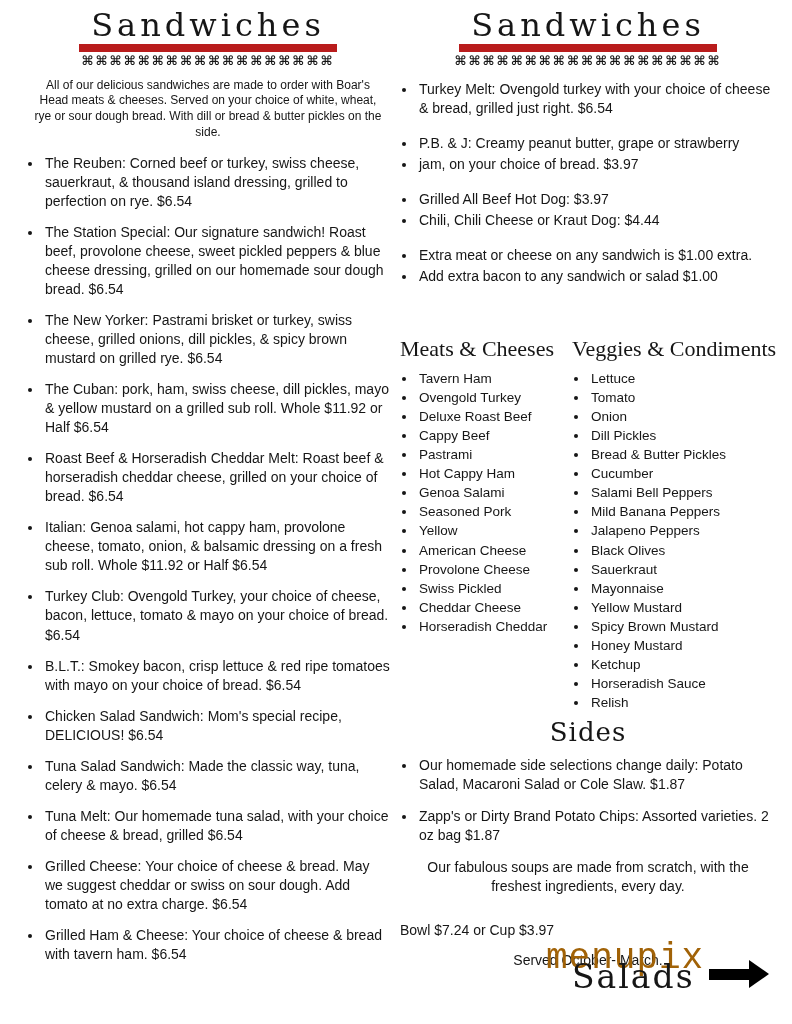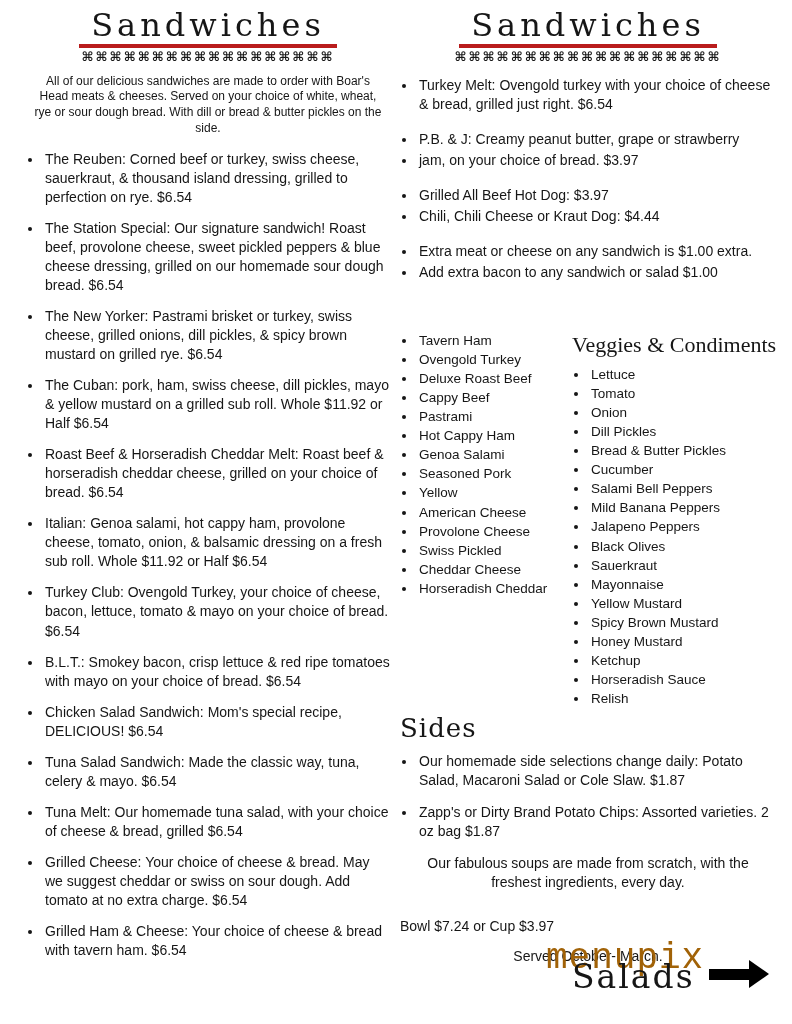--- a/index.html
+++ b/index.html
@@ -4,41 +4,41 @@
 <style>
   html,body{margin:0;padding:0;background:#ffffff;}
   .page{position:relative;width:792px;height:1024px;background:#ffffff;color:#161616;
         font-family:"Liberation Sans",sans-serif;overflow:hidden;}
   .col{position:absolute;top:8px;}
   .col-left{left:26px;width:364px;}
   .col-right{left:400px;width:376px;}
 
   .menu-header{text-align:center;}
   .menu-title{display:inline-block;font-family:"DejaVu Serif",serif;font-size:32px;
-              letter-spacing:4px;border-bottom:4px solid #b91c1c;padding:0 12px 1px;line-height:1.08;}
+              letter-spacing:4px;border-bottom:8px solid #b91c1c;padding:0 12px 1px;line-height:1.08;}
   .ornament{font-family:"DejaVu Sans",sans-serif;font-size:13px;font-weight:bold;
             letter-spacing:2px;margin-top:1px;white-space:nowrap;overflow:hidden;}
 
   .intro{font-size:12px;line-height:1.32;text-align:center;margin:10px 6px 13px;}
 
   ul{margin:0;padding-left:17px;list-style:disc outside;}
   ul li{font-size:14px;line-height:1.36;padding-left:2px;}
   .sandwich-list li{margin-bottom:12px;}
 
   .top-groups{margin-top:12px;}
   .group{margin-bottom:16px;}
   .group li{margin-bottom:2px;}
 
   .subcols{display:flex;margin-top:50px;}
   .subcol-meats{width:172px;}
   .subcol-veggies{width:204px;}
   .subhead{font-family:"Liberation Serif",serif;font-size:22px;margin-bottom:8px;white-space:nowrap;}
   .subcol ul li{font-size:13.5px;line-height:1.34;margin-bottom:1px;}
 
-  .sides-title{font-family:"DejaVu Serif",serif;font-size:26px;text-align:left;margin-top:4px;margin-bottom:9px;letter-spacing:1px;}
+  .sides-title{font-family:"DejaVu Serif",serif;font-size:26px;text-align:center;margin-top:4px;margin-bottom:9px;letter-spacing:1px;}
   .sides-list li{margin-bottom:13px;}
 
   .soup-title{font-family:"DejaVu Serif",serif;font-size:28px;text-align:center;margin-top:12px;margin-bottom:11px;letter-spacing:1px;}
   .soup-desc{font-size:14px;line-height:1.35;text-align:center;margin:0 2px;}
   .soup-price{font-size:14px;margin-top:26px;}
   .soup-season{font-size:14px;text-align:center;margin-top:3px;}
 
   .watermark{position:absolute;left:546px;top:938px;font-size:36px;color:#a16207;letter-spacing:1px;
              font-family:Liberation Mono, monospace;}
   .salads{position:absolute;left:572px;top:960px;display:flex;align-items:flex-start;gap:14px;}
@@ -94,20 +94,21 @@
         <li>Chili, Chili Cheese or Kraut Dog: $4.44</li>
       </ul>
       <ul class="group">
         <li>Extra meat or cheese on any sandwich is $1.00 extra.</li>
         <li>Add extra bacon to any sandwich or salad $1.00</li>
       </ul>
     </div>
 
     <div class="subcols">
       <div class="subcol subcol-meats">
+        <div class="subhead">Meats &amp; Cheeses</div>
         <ul>
           <li>Tavern Ham</li>
           <li>Ovengold Turkey</li>
           <li>Deluxe Roast Beef</li>
           <li>Cappy Beef</li>
           <li>Pastrami</li>
           <li>Hot Cappy Ham</li>
           <li>Genoa Salami</li>
           <li>Seasoned Pork</li>
           <li>Yellow</li>

